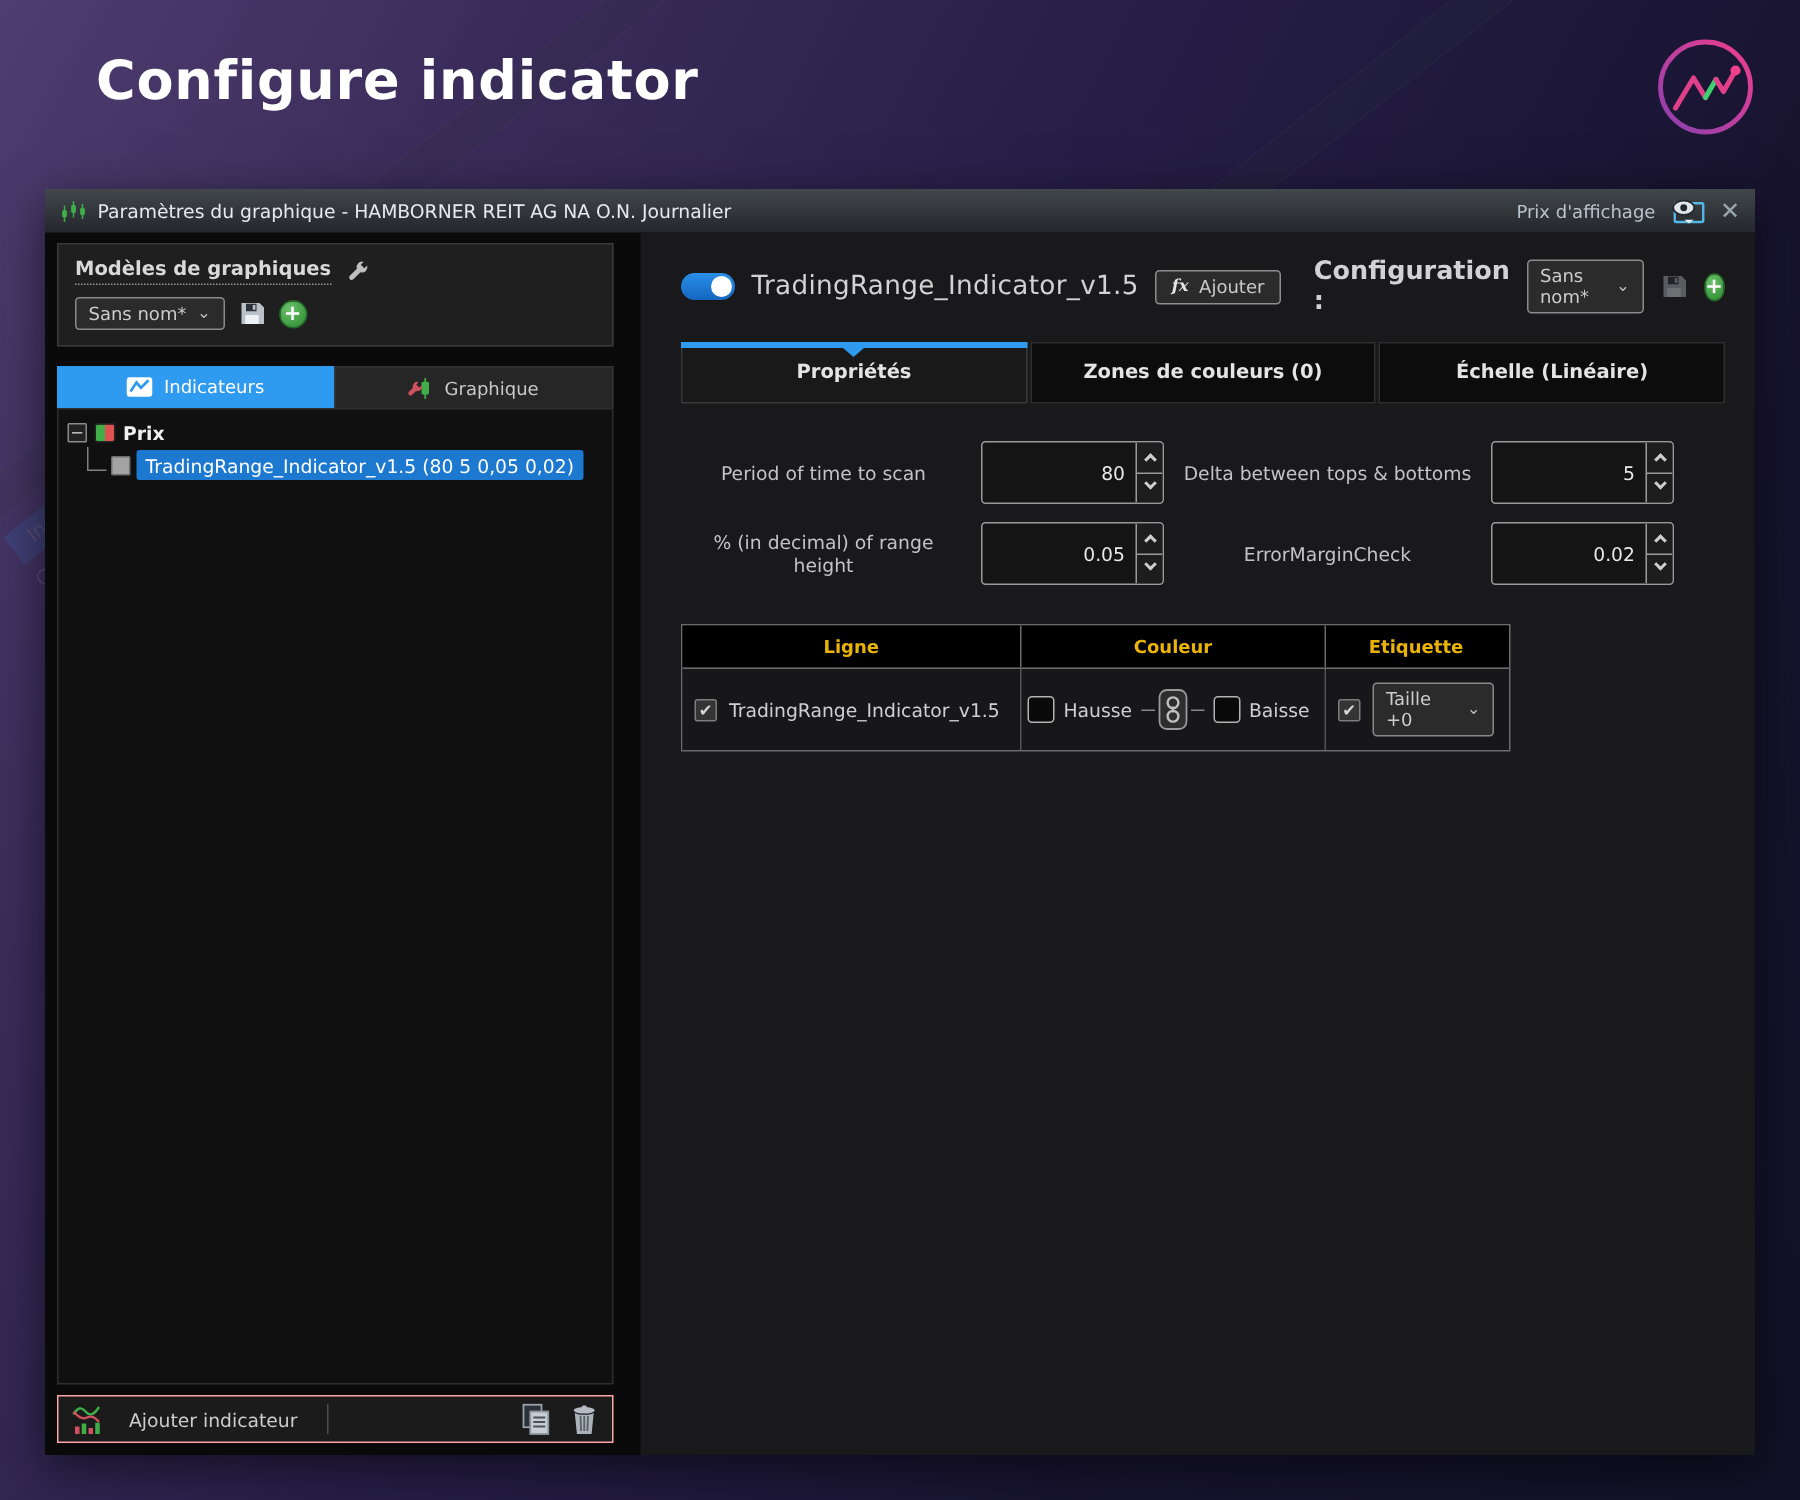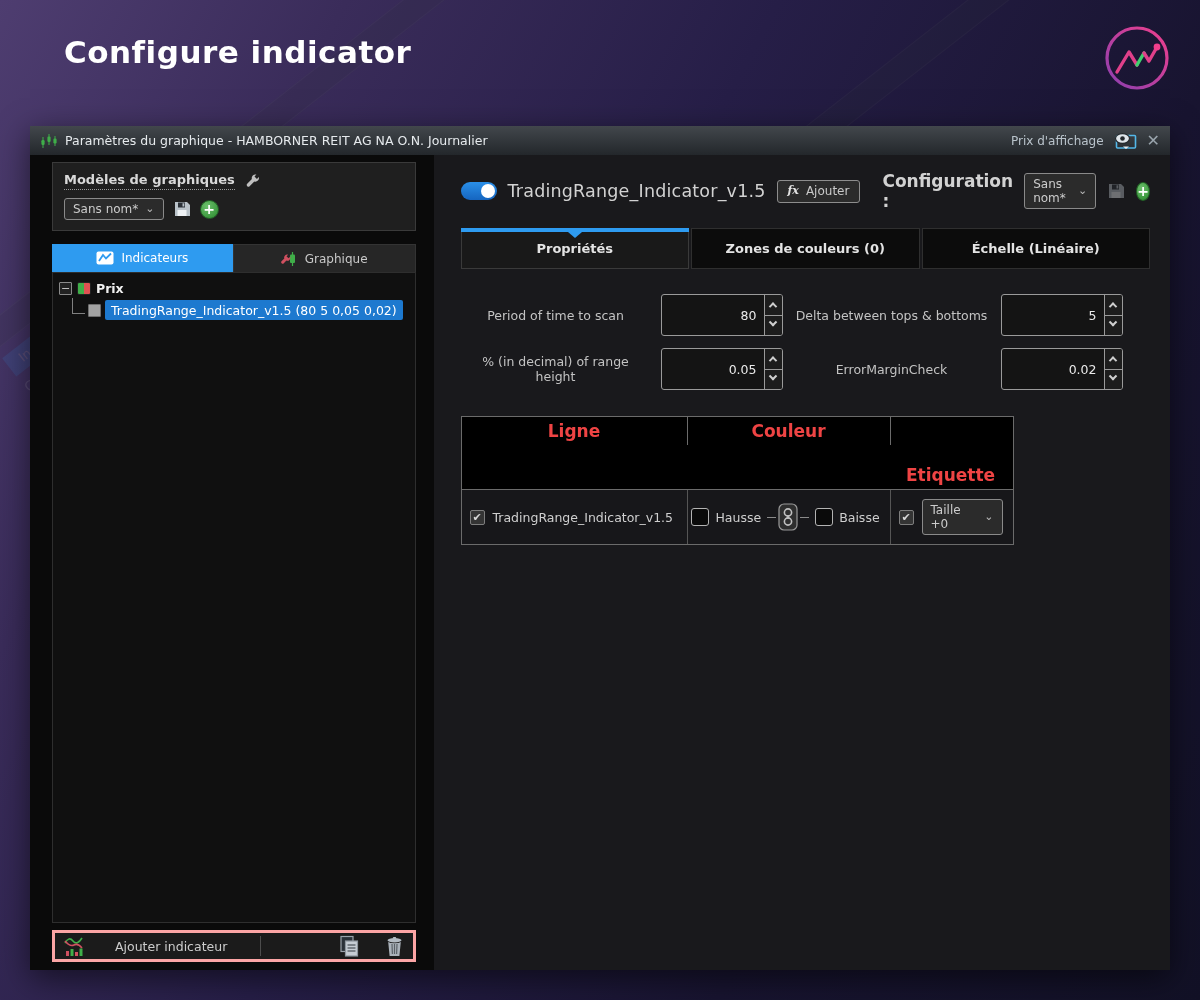--- a/index.html
+++ b/index.html
@@ -10,32 +10,32 @@
   
   .deco { position:absolute; opacity:.13; pointer-events:none; }
   .deco1 { left:-20px; top:330px; width:640px; transform:rotate(-38deg); transform-origin:left top; }
   .deco2 { left:660px; top:240px; width:540px; transform:rotate(-38deg); transform-origin:left top; }
   .deco .d-bar { height:26px; background:#2f3338; border:1px solid #55595e; margin-bottom:10px; }
   .deco .d-bluebar { display:inline-block; padding:4px 14px; background:#2e9bf0; color:#fff; font-size:13px; margin-bottom:8px; }
   .deco .d-text { color:#e5e5e5; font-size:13px; margin-bottom:8px; }
   .deco .d-pill { display:inline-block; padding:3px 10px; background:#1d79cf; color:#fff; font-size:13px; border-radius:2px; margin-bottom:8px; }
   .deco .d-bold { color:#fff; font-weight:bold; font-size:13px; }
 
-  .page-title { position:absolute; left:64px; top:34px; font-size:31px; font-weight:700; color:#ffffff; letter-spacing:.5px; }
+  .page-title { position:absolute; left:64px; top:34px; font-size:36px; font-weight:700; color:#ffffff; letter-spacing:.5px; }
 
   .brand-logo { position:absolute; left:1101px; top:22px; width:72px; height:72px; }
 
   
   .window { position:absolute; left:30px; top:126px; width:1140px; height:844px; background:#0a0a0a; box-shadow:0 8px 30px rgba(0,0,0,.55); }
   .titlebar { height:29px; background:linear-gradient(#42474c,#23272b); display:flex; align-items:center; padding:0 10px; gap:7px; }
   .tb-title { color:#e6eaed; font-size:12.5px; }
   .tb-right { margin-left:auto; display:flex; align-items:center; gap:9px; }
   .dm-label { color:#b9c3cb; font-size:12px; }
   .close-x { color:#9aa5ad; font-size:16px; line-height:1; cursor:default; }
-  .window-body { display:flex; height:815px;padding-left:14px; }
+  .window-body { display:flex; height:815px; }
 
   
   .sidebar { width:387px; padding:7px 8px 8px; display:flex; flex-direction:column; }
   .panel-templates { background:#1f1f1f; border:1px solid #3a3a3a; padding:9px 11px 10px; margin-bottom:13px; }
   .tpl-title-row { display:flex; align-items:center; gap:10px; }
   .tpl-title { color:#d9d9d9; font-size:13px; font-weight:bold; border-bottom:1px dotted #9a9a9a; padding-bottom:2px; }
   .tpl-controls { display:flex; align-items:center; gap:9px; margin-top:8px; }
 
   .uiselect { display:inline-flex; align-items:center; gap:7px; background:#2b2b2b; border:1px solid #8a8a8a; border-radius:3px; padding:3px 8px; color:#cccccc; font-size:12px; cursor:default; }
   .uiselect .caret { font-size:11px; color:#bbb; line-height:.6; }
@@ -51,21 +51,21 @@
   .tree-root { display:flex; align-items:center; gap:5px; }
   .expand-box { width:13px; height:13px; background:#222; border:1px solid #8a8a8a; color:#ccc; font-size:11px; line-height:11px; text-align:center; border-radius:1px; }
   .prix-icon { width:14px; height:13px; border-radius:2px; overflow:hidden; display:inline-flex; border:1px solid #222; }
   .prix-icon i { flex:1; } .prix-g { background:#3fae49; } .prix-r { background:#e05252; }
   .tree-root-label { color:#f0f0f0; font-weight:bold; font-size:12.5px; }
   .tree-child { display:flex; align-items:center; margin-left:13px; margin-top:4px; }
   .tree-elbow { width:13px; height:16px; border-left:1px solid #808080; border-bottom:1px solid #808080; margin-top:-8px; margin-right:3px; }
   .tree-checkbox { width:13px; height:13px; background:#a3a3a3; border:1px solid #6e6e6e; border-radius:1px; margin-right:4px; }
   .tree-sel { background:#1d79cf; color:#ffffff; font-size:12.5px; padding:2.5px 6px; border-radius:2px; white-space:nowrap; }
 
-  .side-footer { margin-top:7px; height:32px; background:#1b1b1b; border:3px solid #fca5a5; display:flex; align-items:center; padding:0 9px; gap:25px; }
+  .side-footer { margin-top:7px; height:32px; background:#1b1b1b; border:1px solid #fca5a5; display:flex; align-items:center; padding:0 9px; gap:12px; }
   .side-footer .label { color:#cccccc; font-size:12.5px; }
   .v-div { width:1px; height:20px; background:#4c4c4c; margin-left:8px; }
   .foot-spacer { flex:1; }
   .icon-btn { display:inline-flex; align-items:center; cursor:default; }
 
   
   .main { flex:1; margin-left:10px; background:#19191c; padding:16px 20px 0 27px; position:relative; }
   .main-header { display:flex; align-items:center; gap:11px; margin-bottom:17px; }
   .toggle { width:36px; height:18px; border-radius:9px; background:linear-gradient(#2a8fe8,#1565c0); position:relative; flex:none; }
   .toggle .knob { position:absolute; right:2px; top:2px; width:14px; height:14px; border-radius:50%; background:#fff; }
@@ -88,22 +88,22 @@
   .numfield input { flex:1; min-width:0; background:transparent; border:none; outline:none; color:#e9e9e9; font-size:12.5px; text-align:right; padding:0 7px; font-family:inherit; }
   .spin { width:18px; border-left:1px solid #9a9a9a; display:flex; flex-direction:column; background:#1d1d1d; }
   .spin .sbtn { flex:1; display:flex; align-items:center; justify-content:center; }
   .spin .sbtn:first-child { border-bottom:1px solid #9a9a9a; }
   .chev { width:6px; height:6px; border-left:2px solid #cfcfcf; border-top:2px solid #cfcfcf; }
   .chev.up { transform:rotate(45deg) translate(1px,1px); }
   .chev.dn { transform:rotate(225deg) translate(2px,2px); }
 
   .ptable { width:553px; border:1px solid #6b6b6b; }
   .pt-head { display:grid; grid-template-columns:226px 203px 120px; background:#000; }
-  .pt-h { height:28px; display:flex; align-items:center; justify-content:center; color:#ef4444; font-size:17px; font-weight:bold; border-right:1px solid #6b6b6b; }
-  .pt-h:last-child { border-right:none;margin-top:44px; }
+  .pt-h { height:28px; display:flex; align-items:center; justify-content:center; color:#eab308; font-size:12px; font-weight:bold; border-right:1px solid #6b6b6b; }
+  .pt-h:last-child { border-right:none; }
   .pt-row { display:grid; grid-template-columns:226px 203px 120px; border-top:1px solid #6b6b6b; background:#17171a; }
   .pt-c { min-height:54px; display:flex; align-items:center; border-right:1px solid #555; padding:0 8px; }
   .pt-c:last-child { border-right:none; }
   .pt-c.center { justify-content:center; }
 
   .checkbox { width:15px; height:15px; background:#343434; border:1px solid #7d7d7d; border-radius:2px; display:inline-flex; align-items:center; justify-content:center; color:#d6d6d6; font-size:11px; line-height:1; flex:none; }
   .row-label { color:#cfcfcf; font-size:12.5px; margin-left:8px; white-space:nowrap; }
   .swatch { width:18px; height:18px; background:#0a0a0a; border:1px solid #b3b3b3; border-radius:3px; flex:none; }
   .clr-label { color:#cfcfcf; font-size:12.5px; margin:0 6px; }
   .dash { width:9px; height:1px; background:#8a8a8a; flex:none; }

